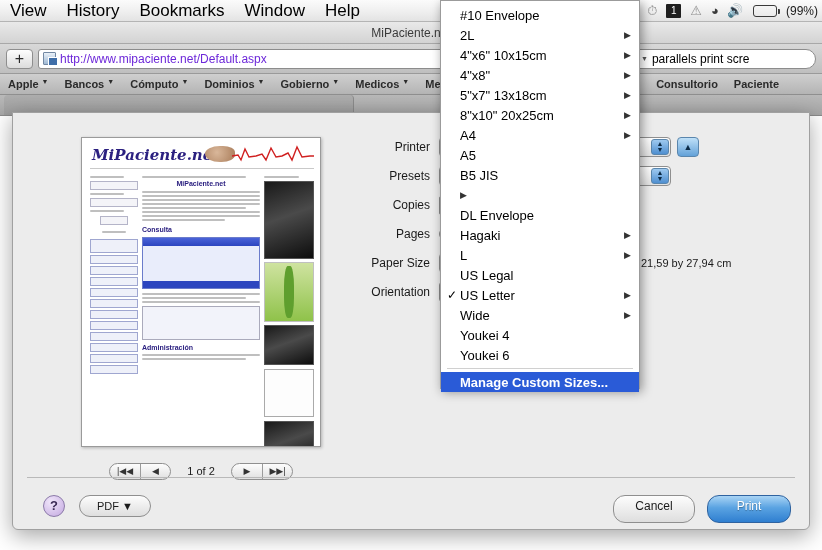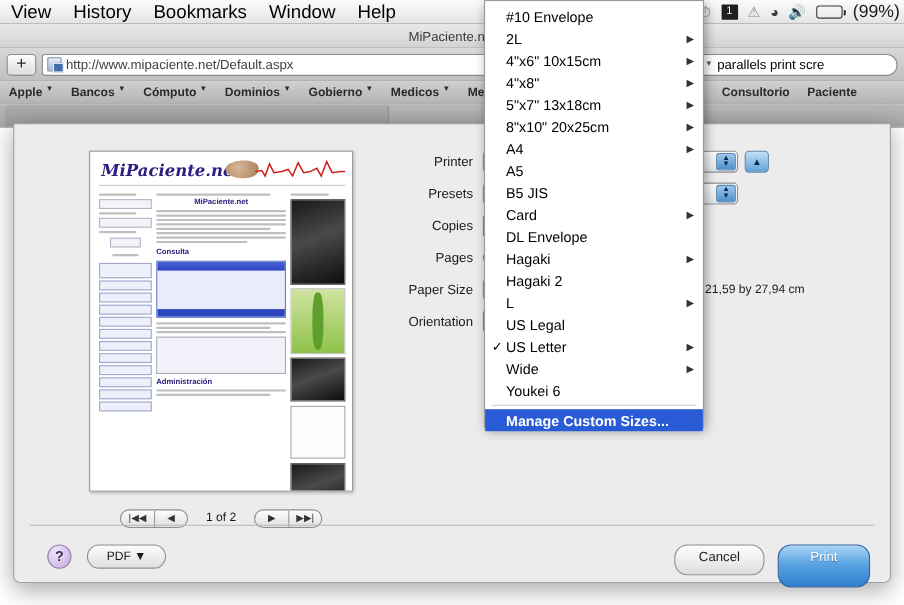--- a/index.html
+++ b/index.html
@@ -20,21 +20,21 @@
   .menubar .mi {
     font-size: 17px; color: #000; padding: 0 10px; line-height: 20px;
     white-space: nowrap;
   }
   .menubar .right {
     position: absolute; right: 4px; top: 0; height: 22px;
     display: flex; align-items: center; gap: 9px;
   }
   .mb-icon { font-size: 13px; color: #3a3a3a; line-height: 20px; }
   .mb-icon.faint { color: #8e8e8e; }
-  .mb-pct { font-size: 16px; color: #1a1a1a; }
+  .mb-pct { font-size: 12px; color: #1a1a1a; }
   .mb-box {
     width: 15px; height: 14px; background: #1f1f1f; color: #fff;
     font-size: 10px; text-align: center; line-height: 14px; border-radius: 1px;
   }
   .batt {
     width: 24px; height: 12px; border: 1.4px solid #3a3a3a; border-radius: 3px;
     position: relative; display: inline-block;
   }
   .batt:after {
     content: ""; position: absolute; right: -4px; top: 3px;
@@ -62,21 +62,21 @@
   .tb-plus {
     width: 27px; height: 20px; border: 1px solid #8e8e8e; border-radius: 4px;
     background: linear-gradient(to bottom,#fdfdfd,#dcdcdc);
     font-size: 16px; color: #2a2a2a; text-align: center; line-height: 18px;
     flex: 0 0 auto;
   }
   .urlbar {
     flex: 1 1 auto; height: 20px; background: #fff;
     border: 1px solid #8c8c8c; border-radius: 3px;
     display: flex; align-items: center; padding: 0 4px; gap: 4px;
-    font-size: 12px; color: #404040; overflow: hidden; min-width: 0;
+    font-size: 12px; color: #6d28d9; overflow: hidden; min-width: 0;
   }
   .fav {
     width: 13px; height: 13px; background: linear-gradient(to bottom,#eaf1f8,#9fb9d4);
     border: 1px solid #7389a3; border-radius: 1px; flex: 0 0 auto;
     position: relative;
   }
   .fav:after {
     content:""; position:absolute; left:4px; top:4px; width:8px; height:7px;
     background:#3f6ea8; border:1px solid #fff;
   }
@@ -352,21 +352,21 @@
     font-size: 11px; font-weight: normal; color: #1a1a1a;
     text-align: center; line-height: 20px;
   }
   .cancelbtn {
     position: absolute; right: 114px; top: 382px; width: 82px; height: 28px;
     border: 1px solid #8f8f8f; border-radius: 12px;
     background: linear-gradient(to bottom,#fdfdfd,#dedede);
     font-size: 12px; color: #1a1a1a; text-align: center; line-height: 21px;
   }
   .printbtn {
-    position: absolute; right: 18px; top: 382px; width: 84px; height: 39px;
+    position: absolute; right: 18px; top: 382px; width: 84px; height: 28px;
     border: 1px solid #2f63a0; border-radius: 12px;
     background: linear-gradient(to bottom,#a9d4f5 0%,#5aa3e2 45%,#2f7fd0 100%);
     font-size: 12px; color: #fff; text-align: center; line-height: 21px;
     text-shadow: 0 1px 1px rgba(0,0,0,.35);
   }
 
   
   .menu {
     position: absolute; left: 440px; top: 0; width: 200px; height: 389px;
     background: #fff; border: 1px solid #9b9b9b;
@@ -712,57 +712,56 @@
       <span class="mi-label">A5</span>
       <span class="mi-arrow"></span>
     </div>
     <div class="menuitem">
       <span class="mi-check"></span>
       <span class="mi-label">B5 JIS</span>
       <span class="mi-arrow"></span>
     </div>
     <div class="menuitem">
       <span class="mi-check"></span>
-      <span class="mi-label">Card</span>
       <span class="mi-arrow">▶</span>
     </div>
     <div class="menuitem">
       <span class="mi-check"></span>
       <span class="mi-label">DL Envelope</span>
       <span class="mi-arrow"></span>
     </div>
     <div class="menuitem">
       <span class="mi-check"></span>
       <span class="mi-label">Hagaki</span>
       <span class="mi-arrow">▶</span>
     </div>
     <div class="menuitem">
       <span class="mi-check"></span>
-      <span class="mi-label">Hagaki 2</span>
-      <span class="mi-arrow"></span>
-    </div>
-    <div class="menuitem">
-      <span class="mi-check"></span>
       <span class="mi-label">L</span>
       <span class="mi-arrow">▶</span>
     </div>
     <div class="menuitem">
       <span class="mi-check"></span>
       <span class="mi-label">US Legal</span>
       <span class="mi-arrow"></span>
     </div>
     <div class="menuitem">
       <span class="mi-check">✓</span>
       <span class="mi-label">US Letter</span>
       <span class="mi-arrow">▶</span>
     </div>
     <div class="menuitem">
       <span class="mi-check"></span>
       <span class="mi-label">Wide</span>
       <span class="mi-arrow">▶</span>
+    </div>
+    <div class="menuitem">
+      <span class="mi-check"></span>
+      <span class="mi-label">Youkei 4</span>
+      <span class="mi-arrow"></span>
     </div>
     <div class="menuitem">
       <span class="mi-check"></span>
       <span class="mi-label">Youkei 6</span>
       <span class="mi-arrow"></span>
     </div>
     <div class="menu-sep"></div>
     <div class="menuitem hl">
       <span class="mi-check"></span>
       <span class="mi-label">Manage Custom Sizes...</span>

